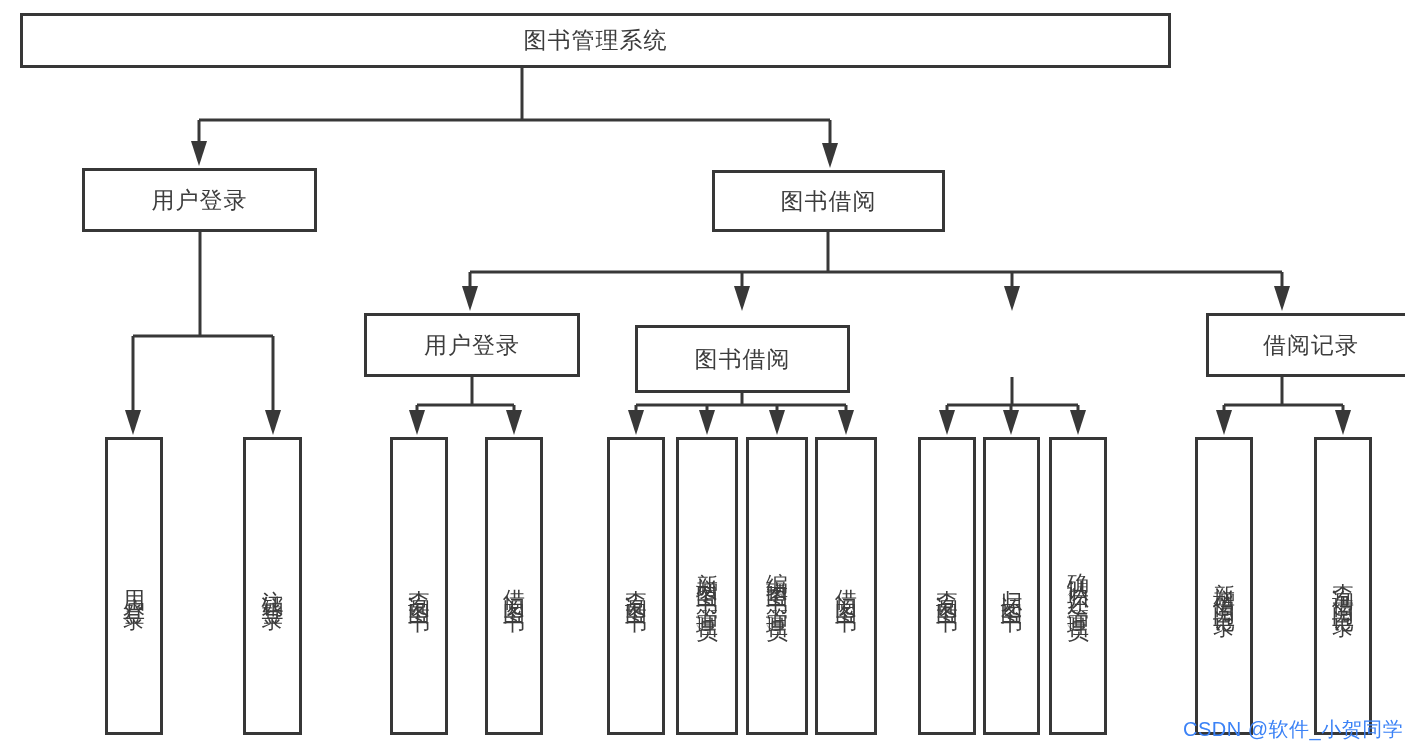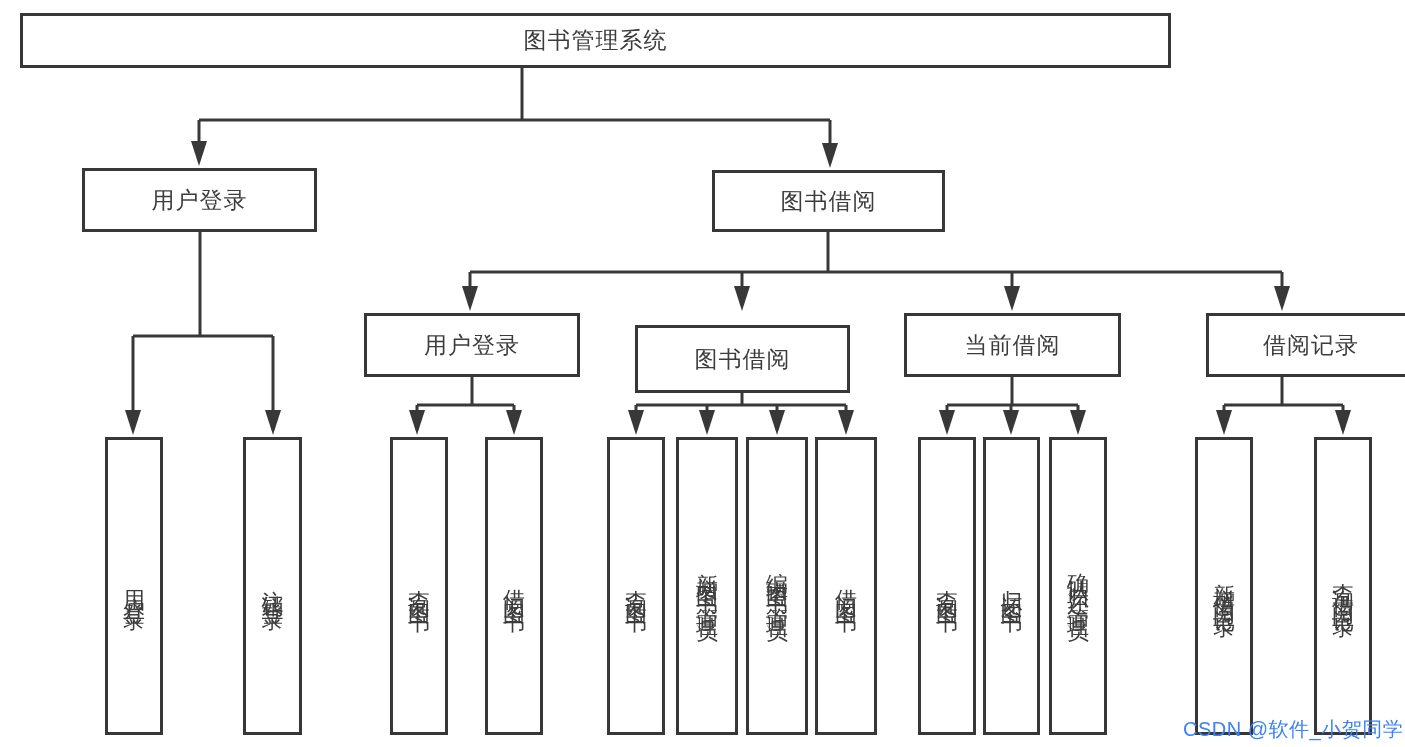--- a/index.html
+++ b/index.html
@@ -136,23 +136,20 @@
   <div class="node h" style="left:712px; top:170px; width:233px; height:62px;">
     <span>图书借阅</span>
   </div>
 
   <div class="node h" style="left:364px; top:313px; width:216px; height:64px;">
     <span>用户登录</span>
   </div>
   <div class="node h" style="left:635px; top:325px; width:215px; height:68px;">
     <span>图书借阅</span>
   </div>
-  <div class="node h" style="left:904px; top:313px; width:217px; height:64px;">
-    <span>当前借阅</span>
-  </div>
   <div class="node h" style="left:1206px; top:313px; width:210px; height:64px;">
     <span>借阅记录</span>
   </div>
 
   <div class="node v" style="left:105px; top:437px; width:58px; height:298px;">
     <span class="vlabel">用户登录</span>
   </div>
   <div class="node v" style="left:243px; top:437px; width:59px; height:298px;">
     <span class="vlabel">注销登录</span>
   </div>

